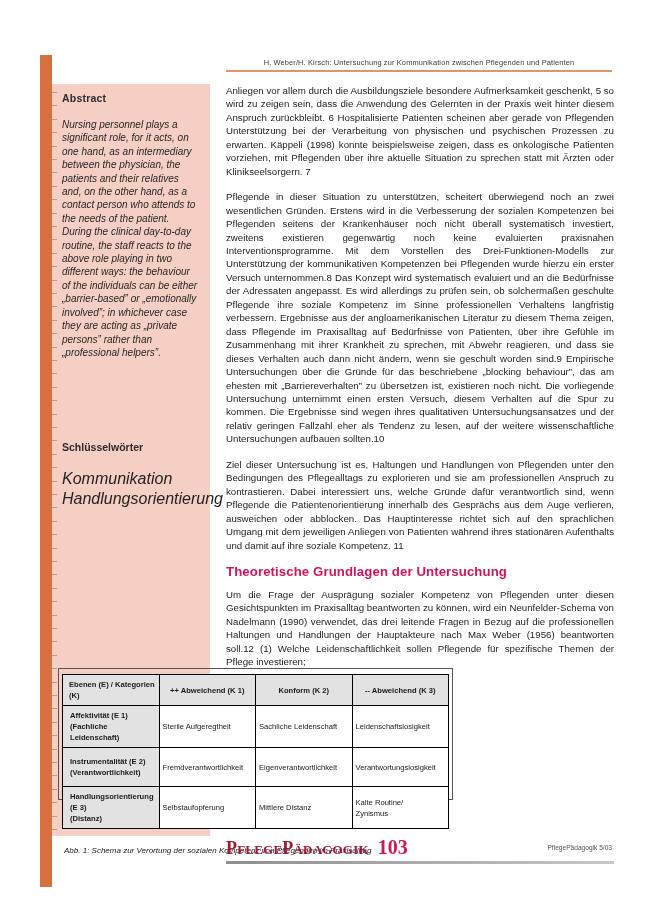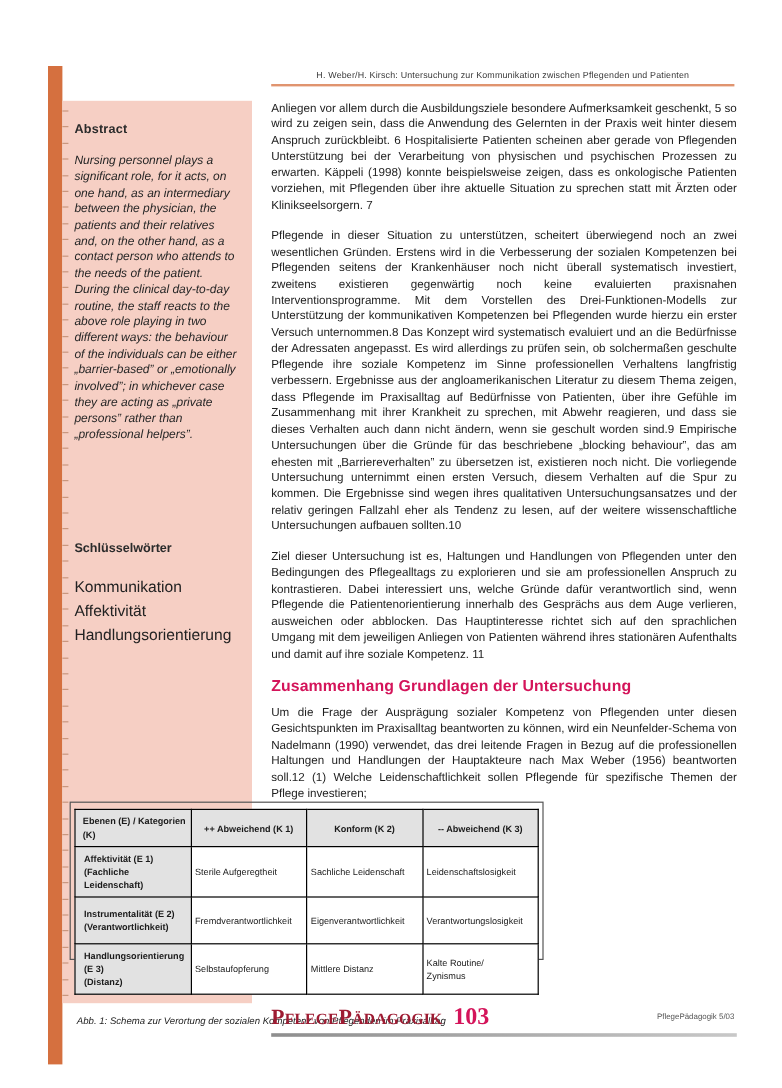--- a/index.html
+++ b/index.html
@@ -47,43 +47,44 @@
     background: #f6cfc4;
     padding: 0;
   }
   .sidebar-inner {
     padding: 6px 12px 0 10px;
   }
   .sidebar h2 {
     font-size: 10.5px;
     font-weight: bold;
     color: #2b2b2b;
-    margin: 12px 0 14px 0;
+    margin: 2px 0 14px 0;
     letter-spacing: .2px;
   }
   .abstract-body {
     font-size: 10px;
     line-height: 13.4px;
     font-style: italic;
     color: #262626;
     text-align: left;
     margin: 0;
   }
 
   .kw-head {
     margin-top: 82px;
     font-size: 10.5px;
     font-weight: bold;
     color: #2b2b2b;
   }
   .kw-list {
     margin-top: 16px;
-    font-size: 13px;
+    font-size: 16px;
     line-height: 20px;
     color: #222;
+    font-style: italic;
   }
 
   
   .tick {
     position: absolute;
     left: 52px;
     width: 5px; height: 1px;
     background: #c9977f;
   }
 
@@ -242,31 +243,30 @@
   <div class="runhead">H. Weber/H. Kirsch: Untersuchung zur Kommunikation zwischen Pflegenden und Patienten</div>
   <div class="runhead-rule"></div>
 
   <div class="sidebar">
     <div class="sidebar-inner">
       <h2>Abstract</h2>
       <p class="abstract-body">Nursing personnel plays a significant role, for it acts, on one hand, as an intermediary between the physician, the patients and their relatives and, on the other hand, as a contact person who attends to the needs of the patient. During the clinical day-to-day routine, the staff reacts to the above role playing in two different ways: the behaviour of the individuals can be either „barrier-based” or „emotionally involved”; in whichever case they are acting as „private persons” rather than „professional helpers”.</p>
       <div class="kw-head">Schlüsselwörter</div>
       <div class="kw-list">
         <div>Kommunikation</div>
-        <div>Affektivität</div>
         <div>Handlungsorientierung</div>
       </div>
     </div>
   </div>
 
   <div class="main">
     <p>Anliegen vor allem durch die Ausbildungsziele besondere Aufmerksamkeit geschenkt, 5 so wird zu zeigen sein, dass die Anwendung des Gelernten in der Praxis weit hinter diesem Anspruch zurückbleibt. 6 Hospitalisierte Patienten scheinen aber gerade von Pflegenden Unterstützung bei der Verarbeitung von physischen und psychischen Prozessen zu erwarten. Käppeli (1998) konnte beispielsweise zeigen, dass es onkologische Patienten vorziehen, mit Pflegenden über ihre aktuelle Situation zu sprechen statt mit Ärzten oder Klinikseelsorgern. 7</p>
     <p>Pflegende in dieser Situation zu unterstützen, scheitert überwiegend noch an zwei wesentlichen Gründen. Erstens wird in die Verbesserung der sozialen Kompetenzen bei Pflegenden seitens der Krankenhäuser noch nicht überall systematisch investiert, zweitens existieren gegenwärtig noch keine evaluierten praxisnahen Interventionsprogramme. Mit dem Vorstellen des Drei-Funktionen-Modells zur Unterstützung der kommunikativen Kompetenzen bei Pflegenden wurde hierzu ein erster Versuch unternommen.8 Das Konzept wird systematisch evaluiert und an die Bedürfnisse der Adressaten angepasst. Es wird allerdings zu prüfen sein, ob solchermaßen geschulte Pflegende ihre soziale Kompetenz im Sinne professionellen Verhaltens langfristig verbessern. Ergebnisse aus der angloamerikanischen Literatur zu diesem Thema zeigen, dass Pflegende im Praxisalltag auf Bedürfnisse von Patienten, über ihre Gefühle im Zusammenhang mit ihrer Krankheit zu sprechen, mit Abwehr reagieren, und dass sie dieses Verhalten auch dann nicht ändern, wenn sie geschult worden sind.9 Empirische Untersuchungen über die Gründe für das beschriebene „blocking behaviour”, das am ehesten mit „Barriereverhalten” zu übersetzen ist, existieren noch nicht. Die vorliegende Untersuchung unternimmt einen ersten Versuch, diesem Verhalten auf die Spur zu kommen. Die Ergebnisse sind wegen ihres qualitativen Untersuchungsansatzes und der relativ geringen Fallzahl eher als Tendenz zu lesen, auf der weitere wissenschaftliche Untersuchungen aufbauen sollten.10</p>
     <p>Ziel dieser Untersuchung ist es, Haltungen und Handlungen von Pflegenden unter den Bedingungen des Pflegealltags zu explorieren und sie am professionellen Anspruch zu kontrastieren. Dabei interessiert uns, welche Gründe dafür verantwortlich sind, wenn Pflegende die Patientenorientierung innerhalb des Gesprächs aus dem Auge verlieren, ausweichen oder abblocken. Das Hauptinteresse richtet sich auf den sprachlichen Umgang mit dem jeweiligen Anliegen von Patienten während ihres stationären Aufenthalts und damit auf ihre soziale Kompetenz. 11</p>
-    <h3 class="section-title">Zusammenhang Grundlagen der Untersuchung</h3>
+    <h3 class="section-title">Theoretische Grundlagen der Untersuchung</h3>
     <p>Um die Frage der Ausprägung sozialer Kompetenz von Pflegenden unter diesen Gesichtspunkten im Praxisalltag beantworten zu können, wird ein Neunfelder-Schema von Nadelmann (1990) verwendet, das drei leitende Fragen in Bezug auf die professionellen Haltungen und Handlungen der Hauptakteure nach Max Weber (1956) beantworten soll.12 (1) Welche Leidenschaftlichkeit sollen Pflegende für spezifische Themen der Pflege investieren;</p>
   </div>
 
 
   <div class="fig-outer-rule"></div>
   <div class="fig-wrap">
     <table class="schema">
       <thead>
         <tr>
           <th class="first">Ebenen (E) / Kategorien (K)</th>

